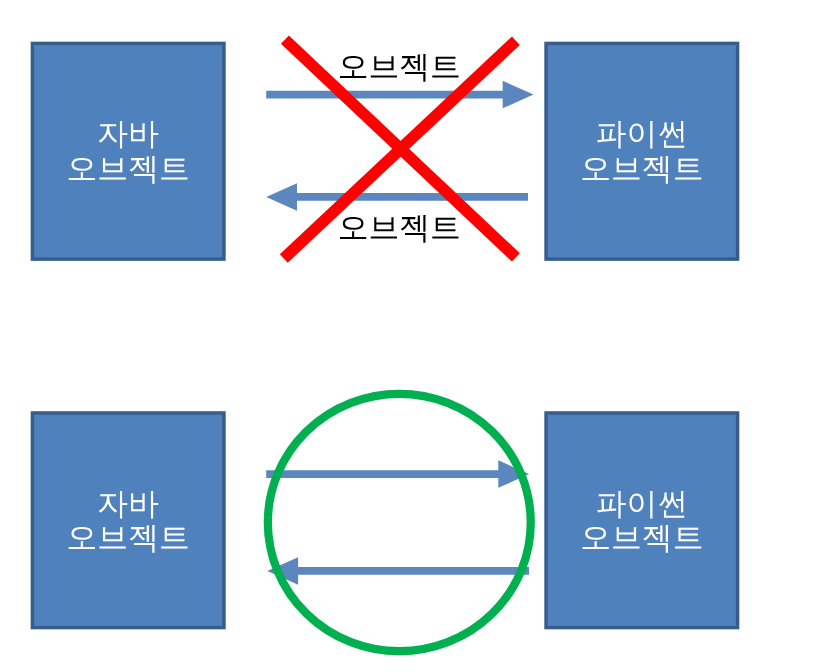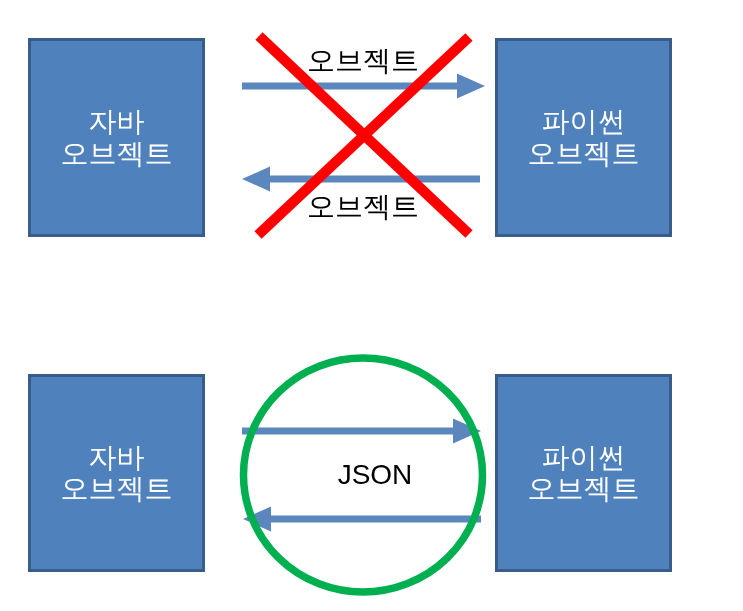--- a/index.html
+++ b/index.html
@@ -77,21 +77,20 @@
   <div class="arrow-label label-python-lang">오브젝트</div>
 
   <div class="obj-box box-java-bot">
     <span class="box-label">자바
 오브젝트</span>
   </div>
   <div class="obj-box box-python-bot">
     <span class="box-label">파이썬
 오브젝트</span>
   </div>
-  <div class="arrow-label label-json">JSON</div>
 
   <svg class="overlay" width="743" height="611" viewBox="0 0 743 611">
 
     <polygon class="arrow-shape" points="242,82.5 457,82.5 457,73.5 485,86 457,98.5 457,89.5 242,89.5"></polygon>
     <polygon class="arrow-shape" points="242,179 270,166.5 270,175.5 480,175.5 480,182.5 270,182.5 270,191.5"></polygon>
 
     <g>
       <line class="cross-line" x1="259" y1="36" x2="469" y2="234"></line>
       <line class="cross-line" x1="469" y1="37" x2="258" y2="235"></line>
     </g>

